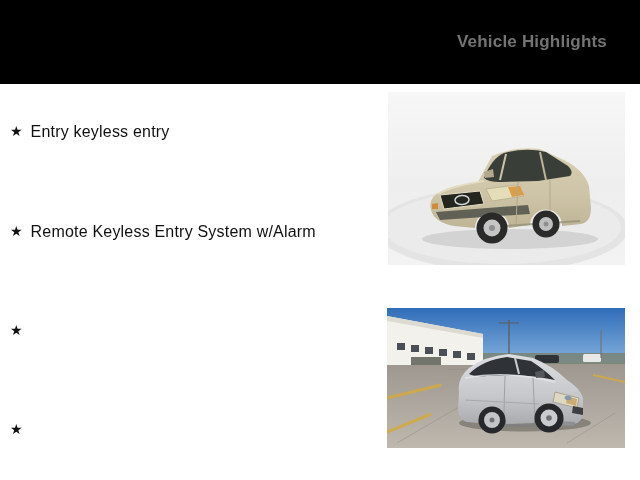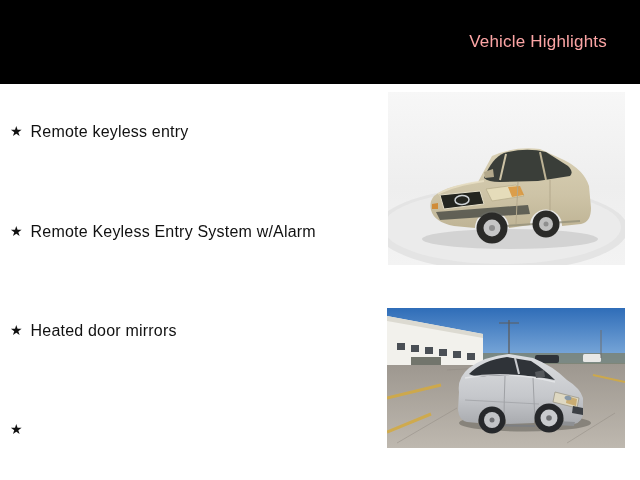--- a/index.html
+++ b/index.html
@@ -14,23 +14,23 @@
   
   .topbar{
     position:absolute;left:0;top:0;
     width:640px;height:84px;
     background:#000000;
     display:flex;align-items:center;justify-content:flex-end;
     padding-right:33px;
   }
   .topbar .title{
     margin:0;
-    color:#fca5a5;
+    color:#737373;
     font-size:17px;
-    font-weight:400;
+    font-weight:700;
     letter-spacing:.2px;
   }
   
   .features{list-style:none;margin:0;padding:0;}
   .feature{
     position:absolute;left:10px;
     display:flex;align-items:center;
     height:22px;line-height:22px;
     color:#111111;
     white-space:nowrap;
@@ -57,29 +57,28 @@
 
 <div class="canvas">
 
   <header class="topbar">
     <h1 class="title">Vehicle Highlights</h1>
   </header>
 
   <ul class="features">
     <li class="feature">
       <span class="star">★</span>
-      <span class="label">Remote keyless entry</span>
+      <span class="label">Entry keyless entry</span>
     </li>
     <li class="feature">
       <span class="star">★</span>
       <span class="label">Remote Keyless Entry System w/Alarm</span>
     </li>
     <li class="feature">
       <span class="star">★</span>
-      <span class="label">Heated door mirrors</span>
     </li>
     <li class="feature">
       <span class="star">★</span>
     </li>
   </ul>
 
   <figure class="photo photo1" role="img" aria-label="Gold Hyundai Elantra hatchback, studio front three-quarter view">
     <svg viewBox="0 0 237 173" preserveAspectRatio="none">
       <defs>
         <linearGradient id="p1bg" x1="0" y1="0" x2="0" y2="1">

